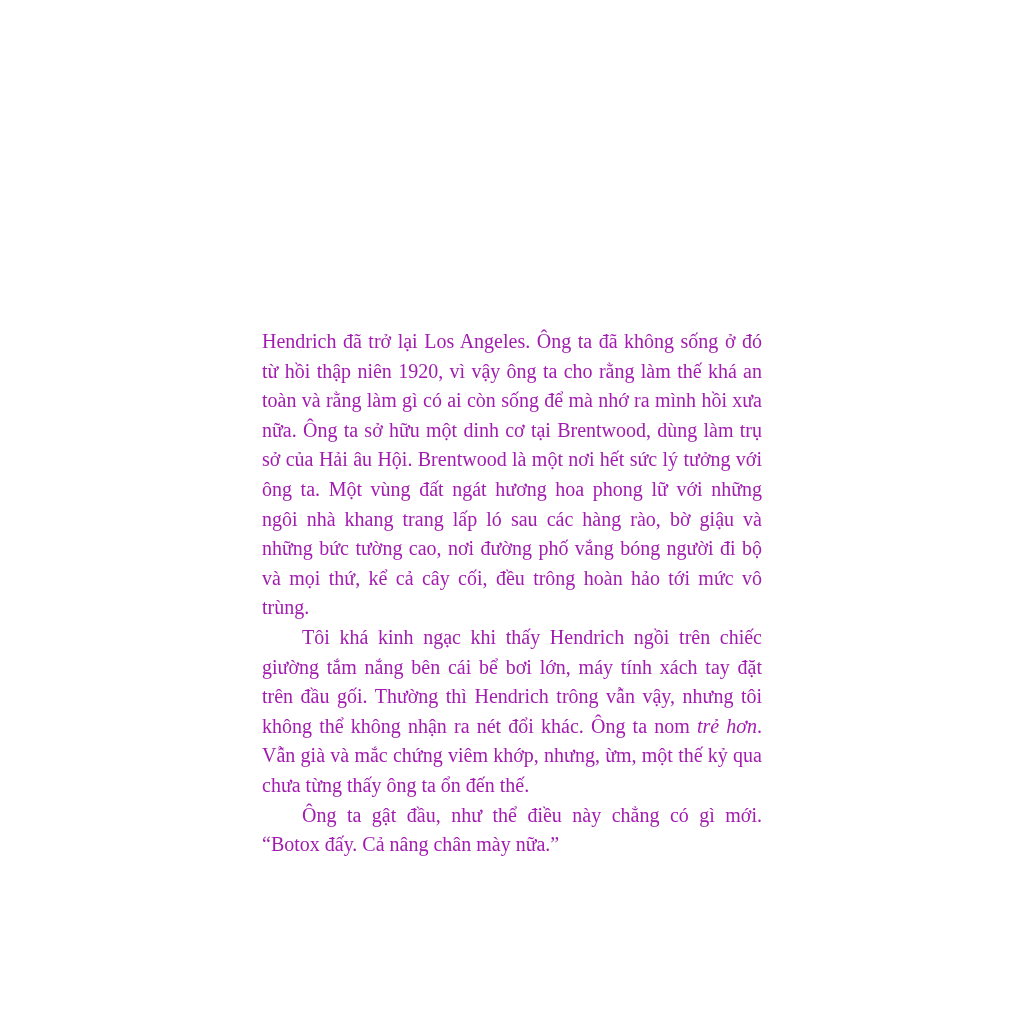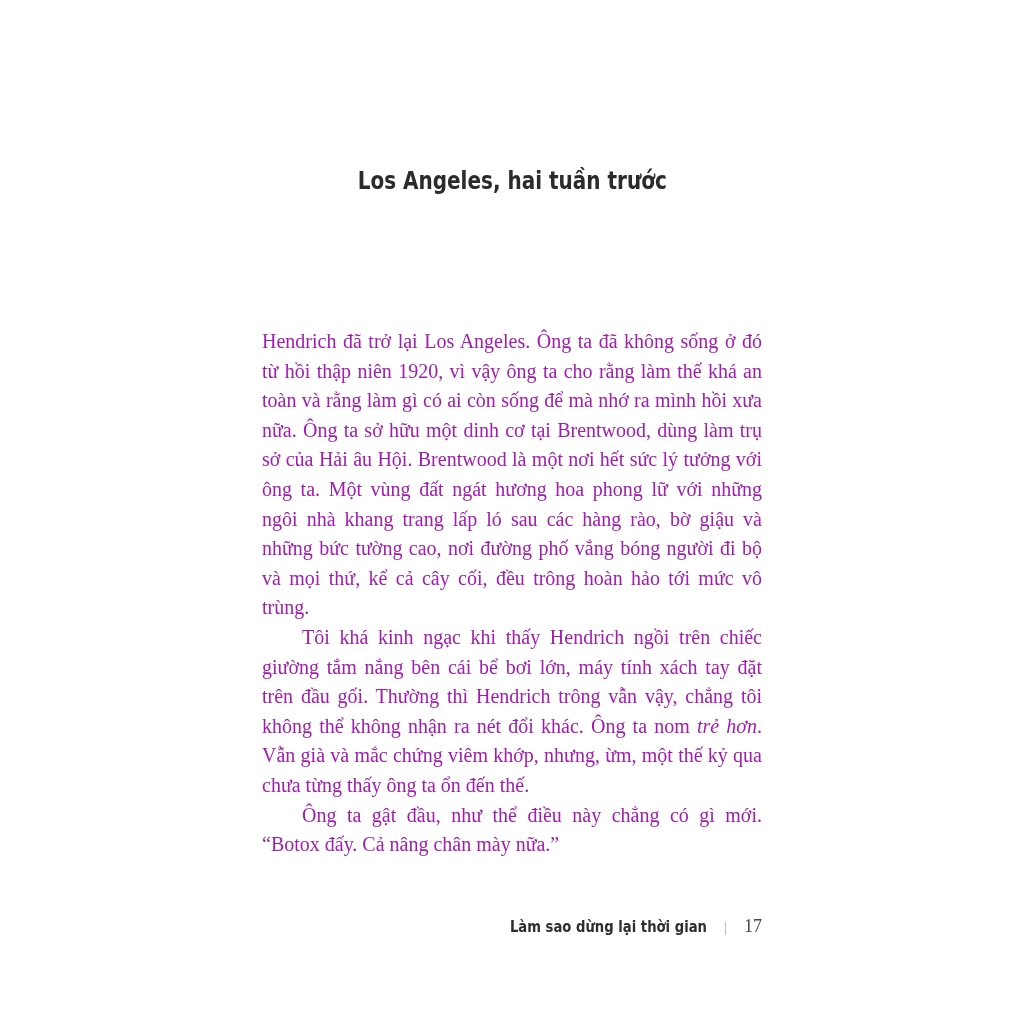--- a/index.html
+++ b/index.html
@@ -88,27 +88,21 @@
     font-family: "Liberation Serif", serif;
     font-size: 18px;
     color: #474747;
   }
 </style>
 </head>
 <body>
 
 <div class="sheet">
 
-  <h1 class="chapter-title"><span class="squeeze">Los Angeles, hai tuần trước</span></h1>
 
   <main class="body-text">
     <p>Hendrich đã trở lại Los Angeles. Ông ta đã không sống ở đó từ hồi thập niên 1920, vì vậy ông ta cho rằng làm thế khá an toàn và rằng làm gì có ai còn sống để mà nhớ ra mình hồi xưa nữa. Ông ta sở hữu một dinh cơ tại Brentwood, dùng làm trụ sở của Hải âu Hội. Brentwood là một nơi hết sức lý tưởng với ông ta. Một vùng đất ngát hương hoa phong lữ với những ngôi nhà khang trang lấp ló sau các hàng rào, bờ giậu và những bức tường cao, nơi đường phố vắng bóng người đi bộ và mọi thứ, kể cả cây cối, đều trông hoàn hảo tới mức vô trùng.</p>
-    <p class="indent"><span>Tôi khá kinh ngạc khi thấy Hendrich ngồi trên chiếc giường tắm nắng bên cái bể bơi lớn, máy tính xách tay đặt trên đầu gối. Thường thì Hendrich trông vẫn vậy, chẳng tôi không thể không nhận ra nét đổi khác. Ông ta nom </span><em>trẻ hơn</em><span>. Vẫn già và mắc chứng viêm khớp, nhưng, ừm, một thế kỷ qua chưa từng thấy ông ta ổn đến thế.</span></p>
+    <p class="indent"><span>Tôi khá kinh ngạc khi thấy Hendrich ngồi trên chiếc giường tắm nắng bên cái bể bơi lớn, máy tính xách tay đặt trên đầu gối. Thường thì Hendrich trông vẫn vậy, nhưng tôi không thể không nhận ra nét đổi khác. Ông ta nom </span><em>trẻ hơn</em><span>. Vẫn già và mắc chứng viêm khớp, nhưng, ừm, một thế kỷ qua chưa từng thấy ông ta ổn đến thế.</span></p>
     <p class="indent">Ông ta gật đầu, như thể điều này chẳng có gì mới. “Botox đấy. Cả nâng chân mày nữa.”</p>
   </main>
 
-  <footer class="page-footer">
-    <span class="footer-title">Làm sao dừng lại thời gian</span>
-    <span class="footer-sep">|</span>
-    <span class="footer-page">17</span>
-  </footer>
 
 </div>
 
 </body></html>

